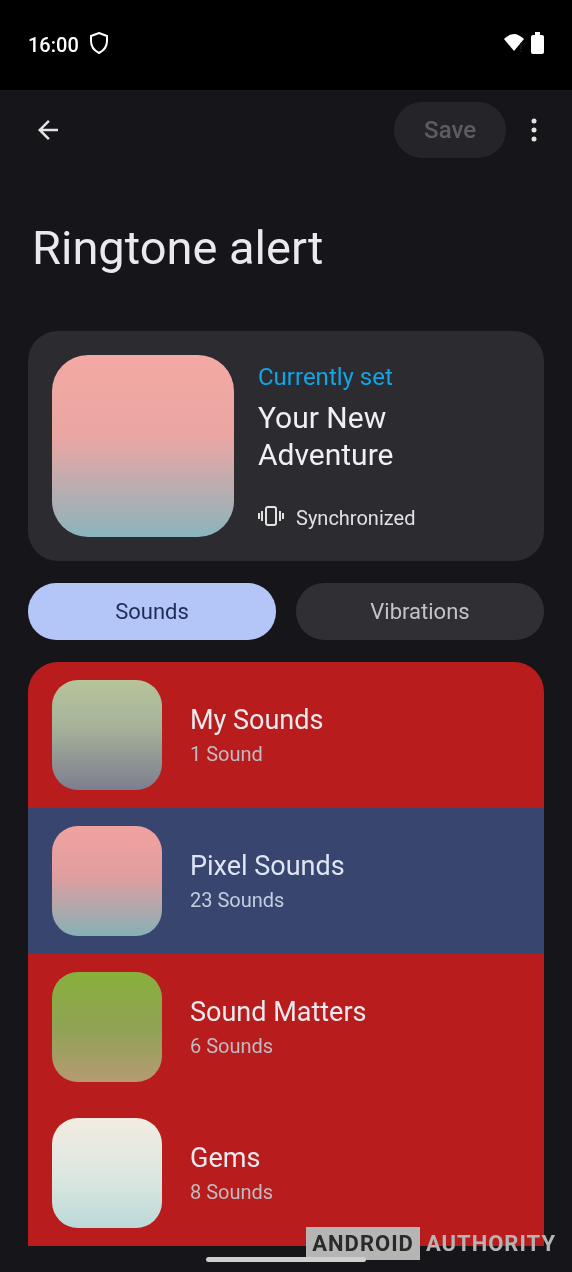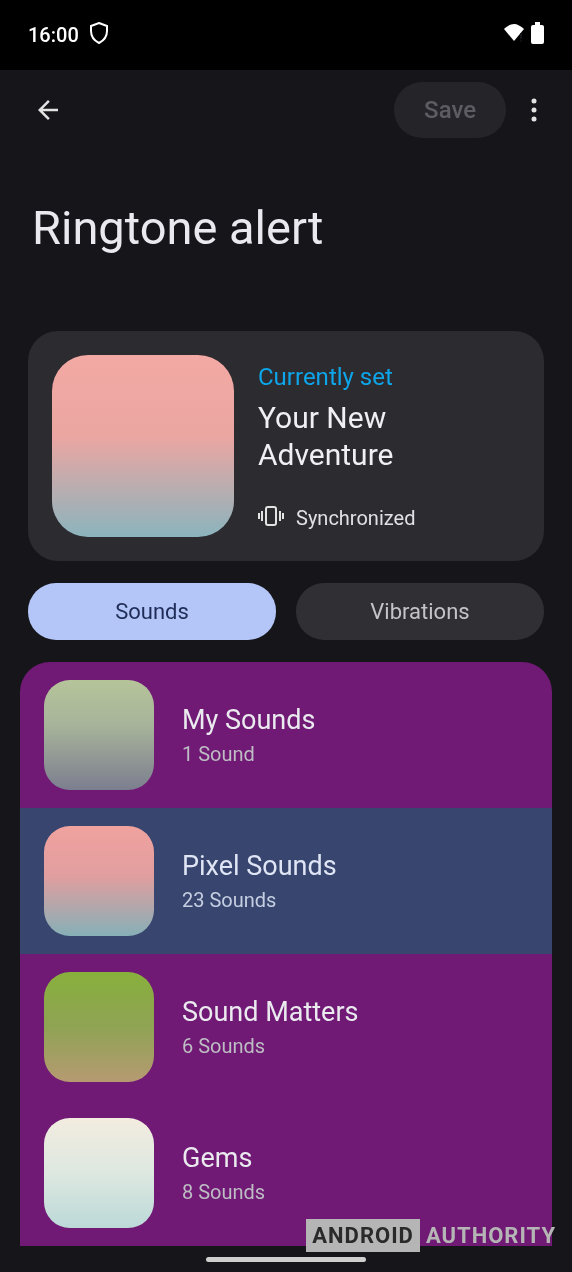--- a/index.html
+++ b/index.html
@@ -11,21 +11,21 @@
     }
     body {
       width: 572px;
       height: 1272px;
       background: #16161a;
       color: #e3e3e3;
       overflow: hidden;
       position: relative;
     }
     .status-bar {
-      height: 70px;
+      height: 90px;
       background: #000;
       display: flex;
       align-items: center;
       justify-content: space-between;
       padding: 0 28px;
     }
     .status-left {
       display: flex;
       align-items: center;
       gap: 10px;
@@ -75,21 +75,21 @@
       height: 40px;
       display: flex;
       align-items: center;
       justify-content: center;
       cursor: pointer;
     }
     .page-title {
       font-size: 47px;
       font-weight: 400;
       color: #e9e9ef;
-      padding: 50px 32px 76px;
+      padding: 50px 32px 56px;
     }
     .current-card {
       margin: 0 28px;
       background: #2b2b30;
       border-radius: 30px;
       padding: 24px;
       display: flex;
       align-items: center;
       gap: 24px;
     }
@@ -142,24 +142,24 @@
     }
     .tab-active {
       background: #b4c5f7;
       color: #1e2c57;
     }
     .tab-inactive {
       background: #2f2f34;
       color: #c3c3c8;
     }
     .list-container {
-      margin: 0 20px;
+      margin: 0 28px;
       border-radius: 30px 30px 0 0;
       overflow: hidden;
-      background: #701a75;
+      background: #b91c1c;
     }
     .list-item {
       display: flex;
       align-items: center;
       gap: 28px;
       padding: 18px 24px;
       cursor: pointer;
     }
     .list-item.selected {
       background: #38466f;
@@ -197,21 +197,21 @@
       color: #bdbdc3;
     }
     .selected .item-title {
       color: #dfe5f5;
     }
     .selected .item-subtitle {
       color: #c5cde0;
     }
     .watermark {
       position: absolute;
-      bottom: 20px;
+      bottom: 12px;
       right: 10px;
       display: flex;
       align-items: center;
       font-family: sans-serif;
       font-weight: 700;
       font-size: 22px;
       letter-spacing: 1px;
     }
     .watermark .boxed {
       background: #b5b5b5;

